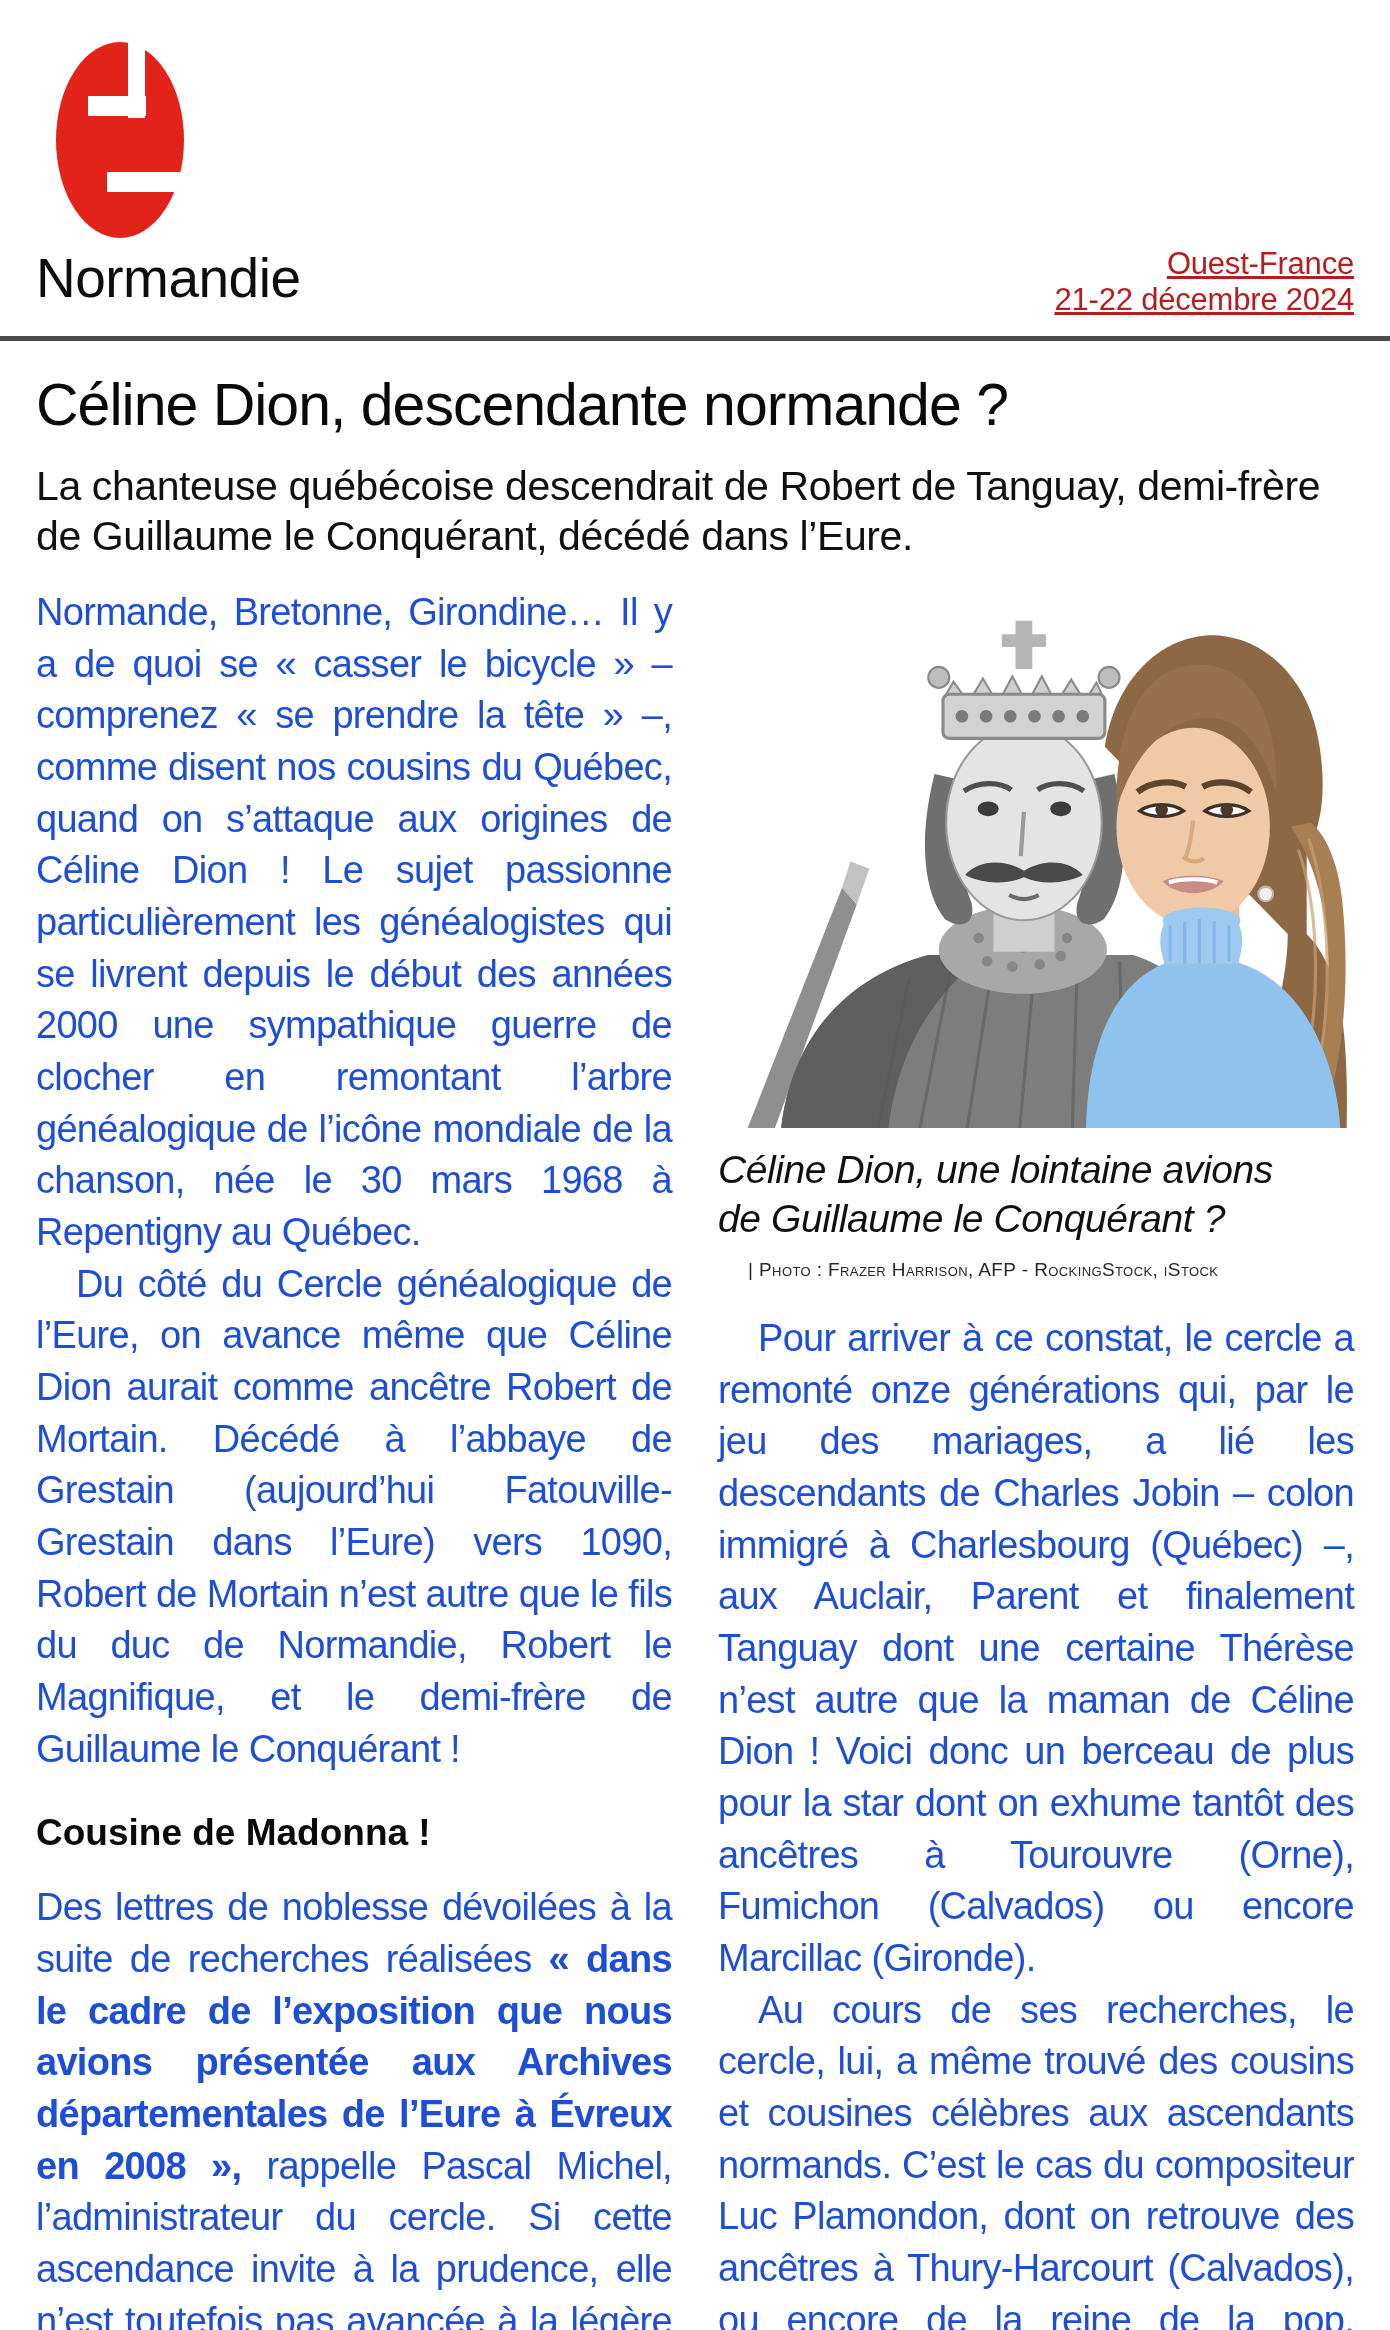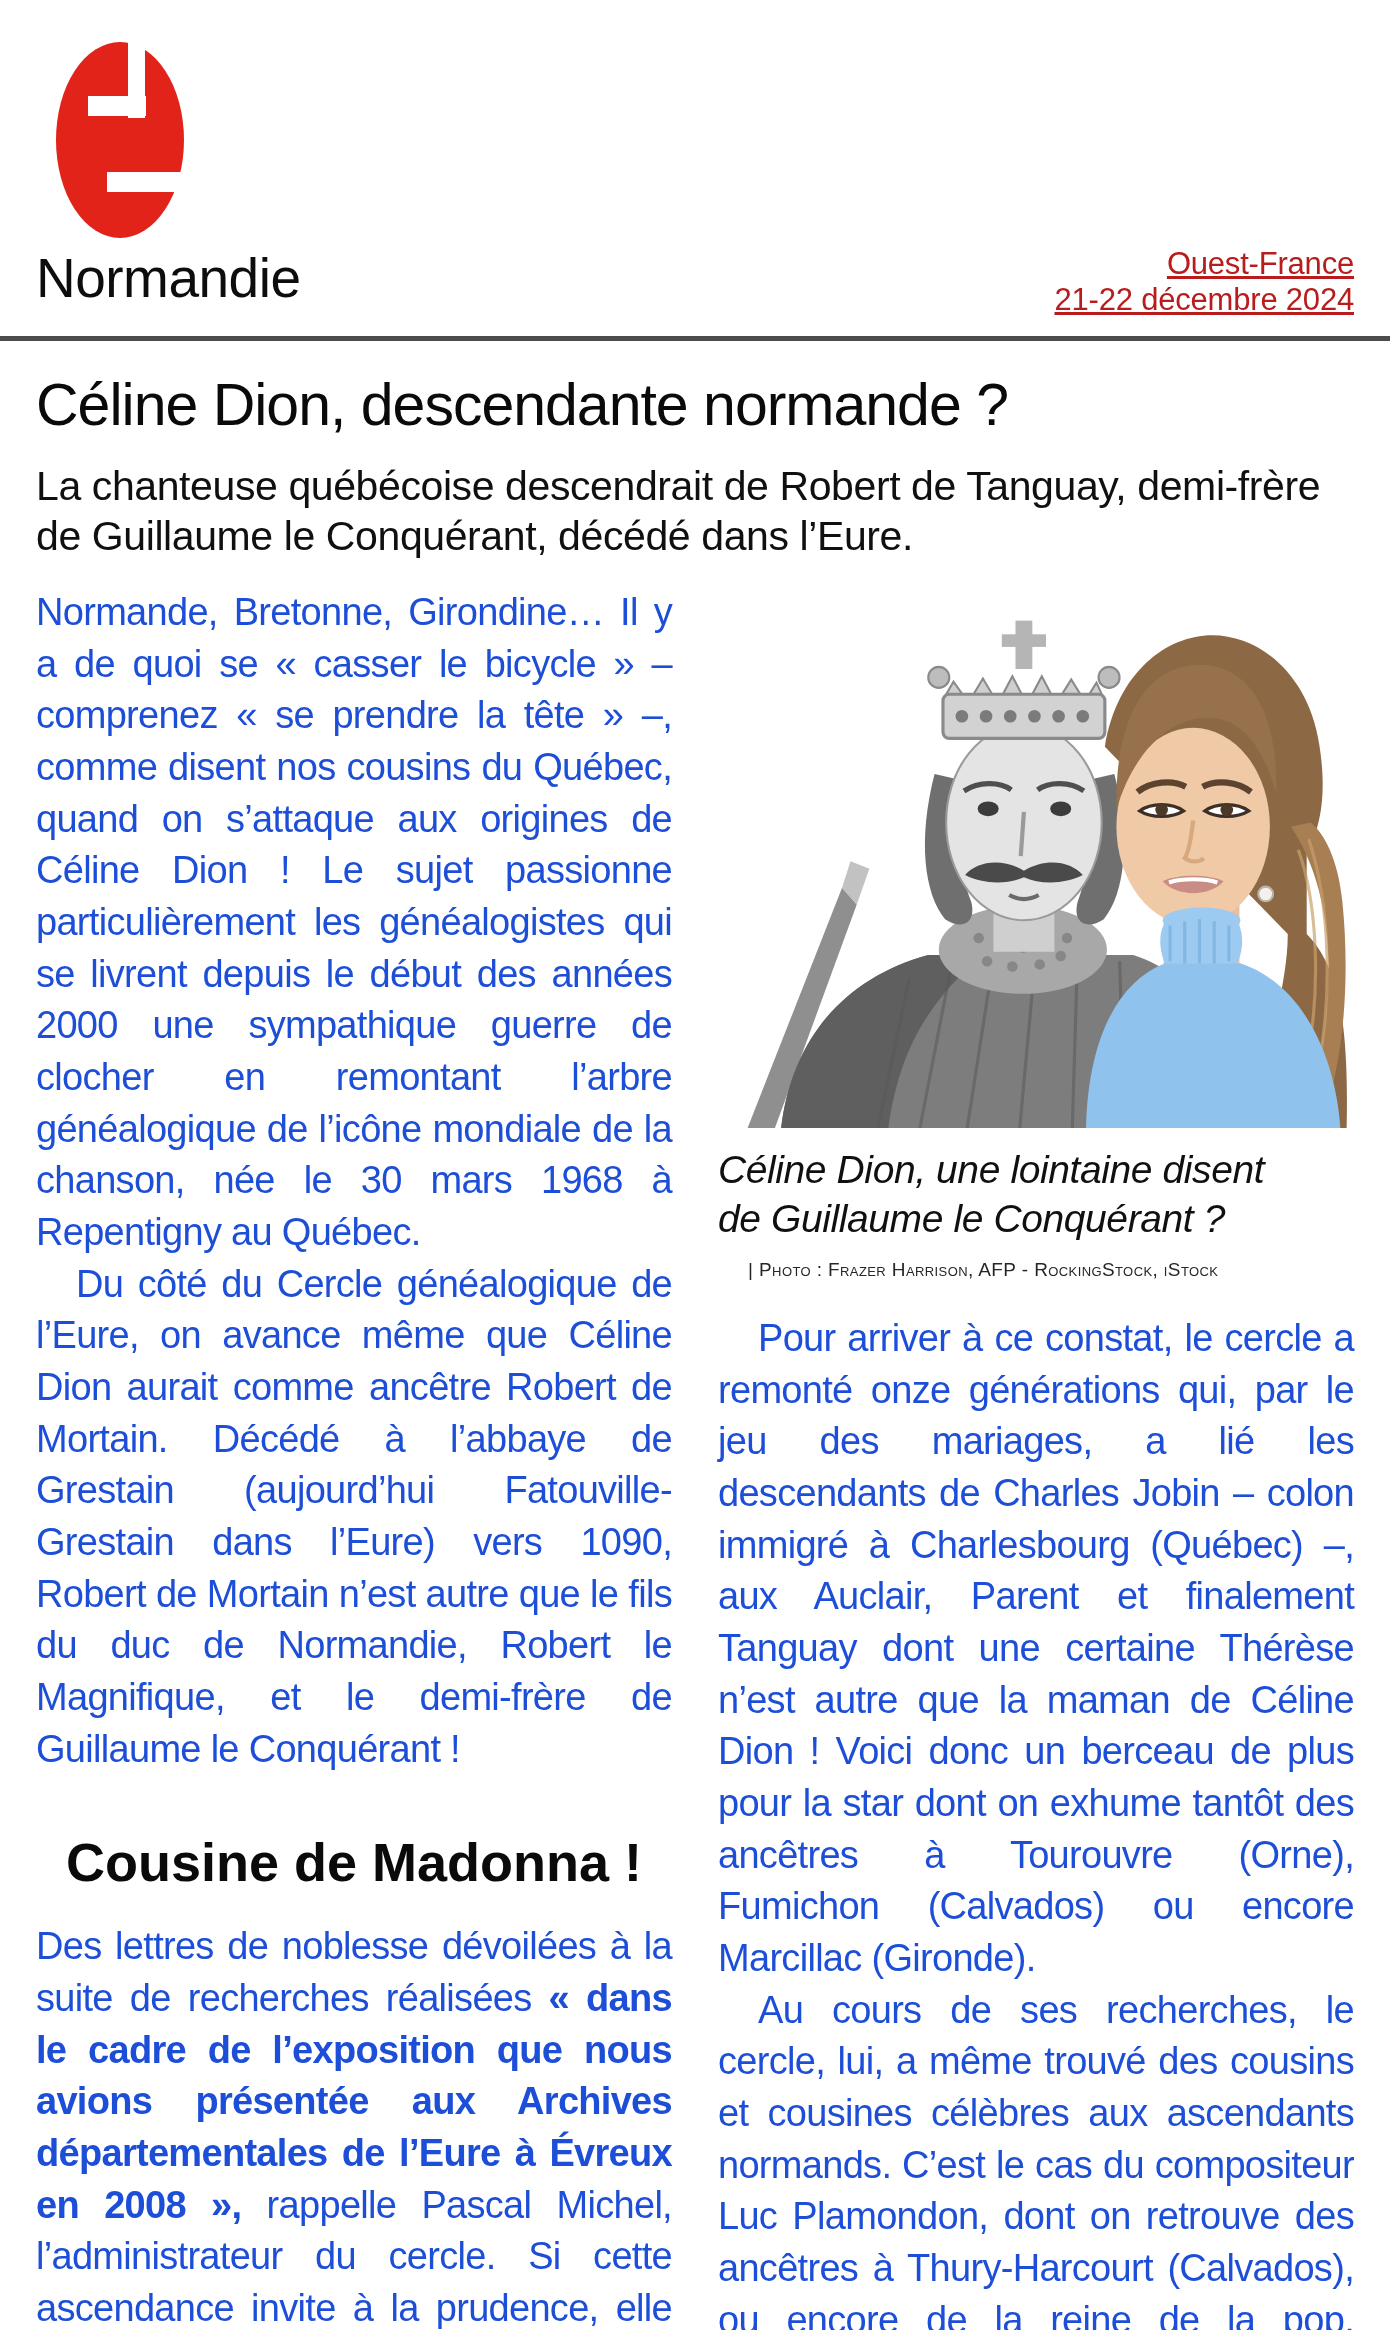--- a/index.html
+++ b/index.html
@@ -23,21 +23,21 @@
   
   h1.headline { font-size:59px; font-weight:400; letter-spacing:-1px; margin-top:30px; color:#0a0a0a; }
   p.deck { font-size:41px; line-height:1.22; letter-spacing:-0.4px; margin-top:22px; max-width:1305px; color:#101010; }
 
   
   .cols { display:grid; grid-template-columns:1fr 1fr; column-gap:46px; margin-top:26px; }
   .body-p { font-size:38px; line-height:1.36; letter-spacing:-0.7px; text-align:justify;
             hyphens:auto; -webkit-hyphens:auto; color:#1d4ed8; }
   .body-p.indent { text-indent:40px; }
   .body-p .bold, .body-p sup.bold { font-weight:700; }
-  h2.crosshead { font-size:54px; font-weight:700; text-align:center; margin:56px 0 28px 0; color:#0a0a0a; }
+  h2.crosshead { font-size:37px; font-weight:700; margin:37px 0 28px 0; color:#0a0a0a; }
 
   
   figure { margin:0 0 0 0; }
   figure svg.portrait { display:block; width:100%; height:auto; }
   figcaption { font-size:39px; font-style:italic; line-height:1.24; letter-spacing:-0.4px;
                margin-top:18px; max-width:590px; color:#101010; }
   .credit { font-size:19px; font-variant:small-caps; letter-spacing:0.4px; color:#262626;
             margin-top:16px; padding-left:30px; }
   #col-right-text { margin-top:32px; }
 </style>
@@ -161,21 +161,21 @@
               <ellipse cx="460" cy="317" rx="37" ry="12" fill="#9ccaf0"></ellipse>
               <g stroke="#7cb2e0" stroke-width="3" opacity="0.8" fill="none">
                 <path d="M430,322 L430,356"></path>
                   <path d="M444,318 L444,358"></path>
                   <path d="M458,316 L458,358"></path>
                 <path d="M472,318 L472,358"></path>
                   <path d="M486,322 L486,356"></path>
               </g>
             </g>
           </svg>
-          <figcaption>Céline Dion, une lointaine disent de Guillaume le Conquérant ?</figcaption>
+          <figcaption>Céline Dion, une lointaine avions de Guillaume le Conquérant ?</figcaption>
           <div class="credit">| Photo : Frazer Harrison, AFP - RockingStock, iStock</div>
         </figure>
         <div id="col-right-text">
             <p class="body-p indent"><span>Pour arriver à ce constat, le cercle a remonté onze générations qui, par le jeu des mariages, a lié les descendants de Charles Jobin – colon immigré à Charlesbourg (Québec) –, aux Auclair, Parent et finalement Tanguay dont une certaine Thérèse n’est autre que la maman de Céline Dion ! Voici donc un berceau de plus pour la star dont on exhume tantôt des ancêtres à Tourouvre (Orne), Fumichon (Calvados) ou encore Marcillac (Gironde).</span></p>
             <p class="body-p indent"><span>Au cours de ses recherches, le cercle, lui, a même trouvé des cousins et cousines célèbres aux ascendants normands. C’est le cas du compositeur Luc Plamondon, dont on retrouve des ancêtres à Thury-Harcourt (Calvados), ou encore de la reine de la pop, Madonna, </span></p>
           </div>
       </div>
     </div>
   </article>
 </div>

